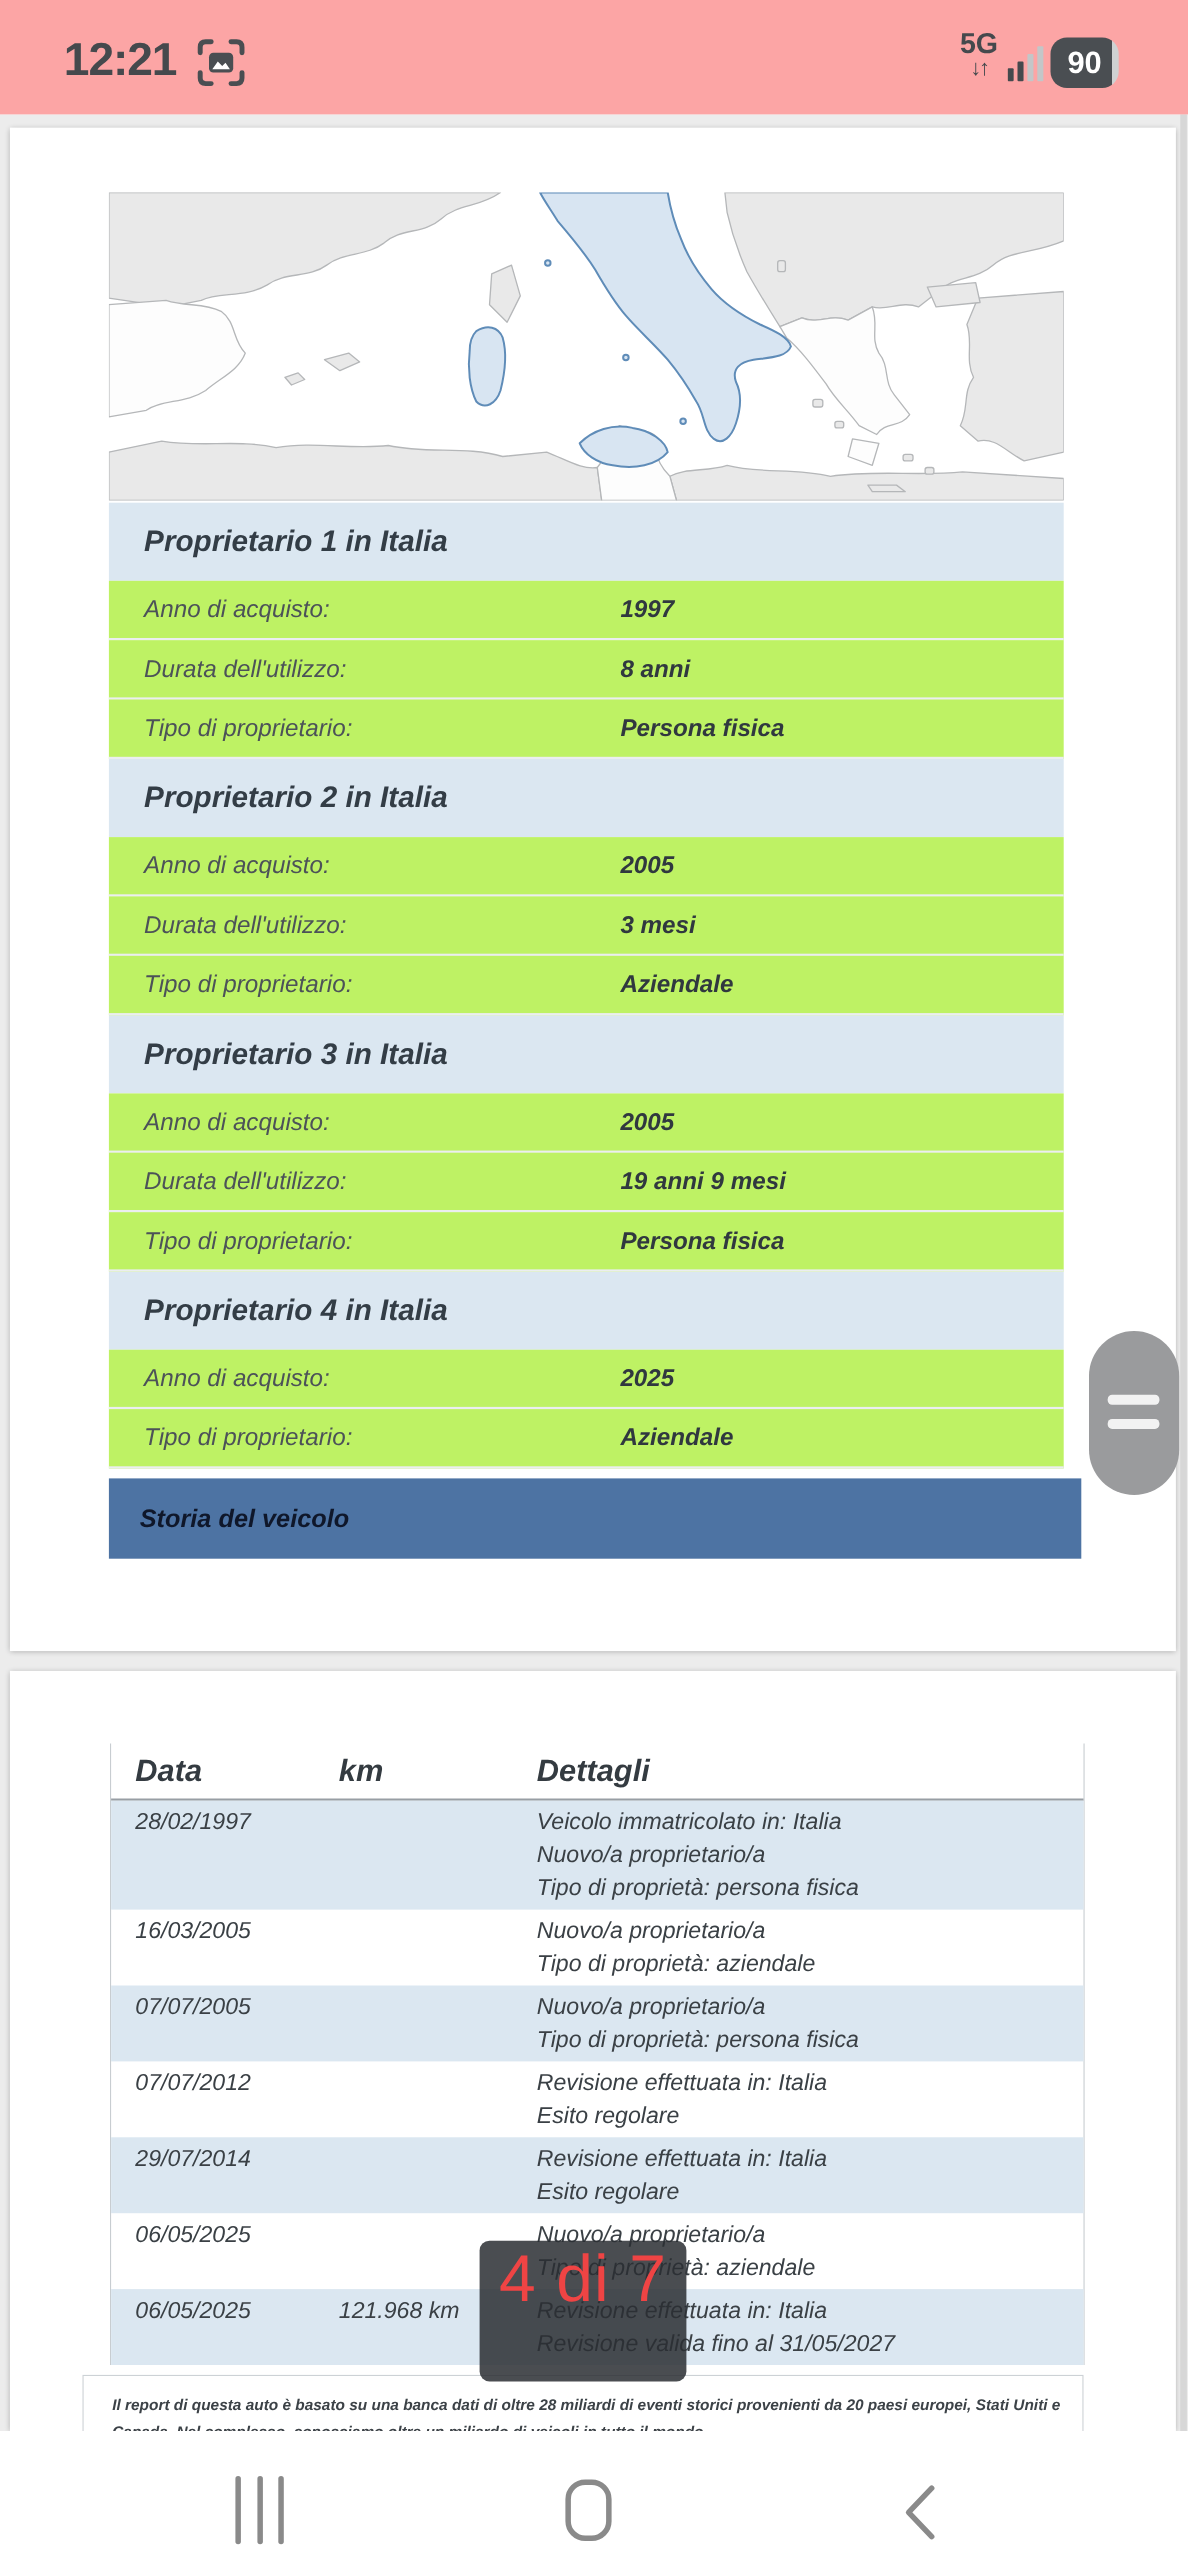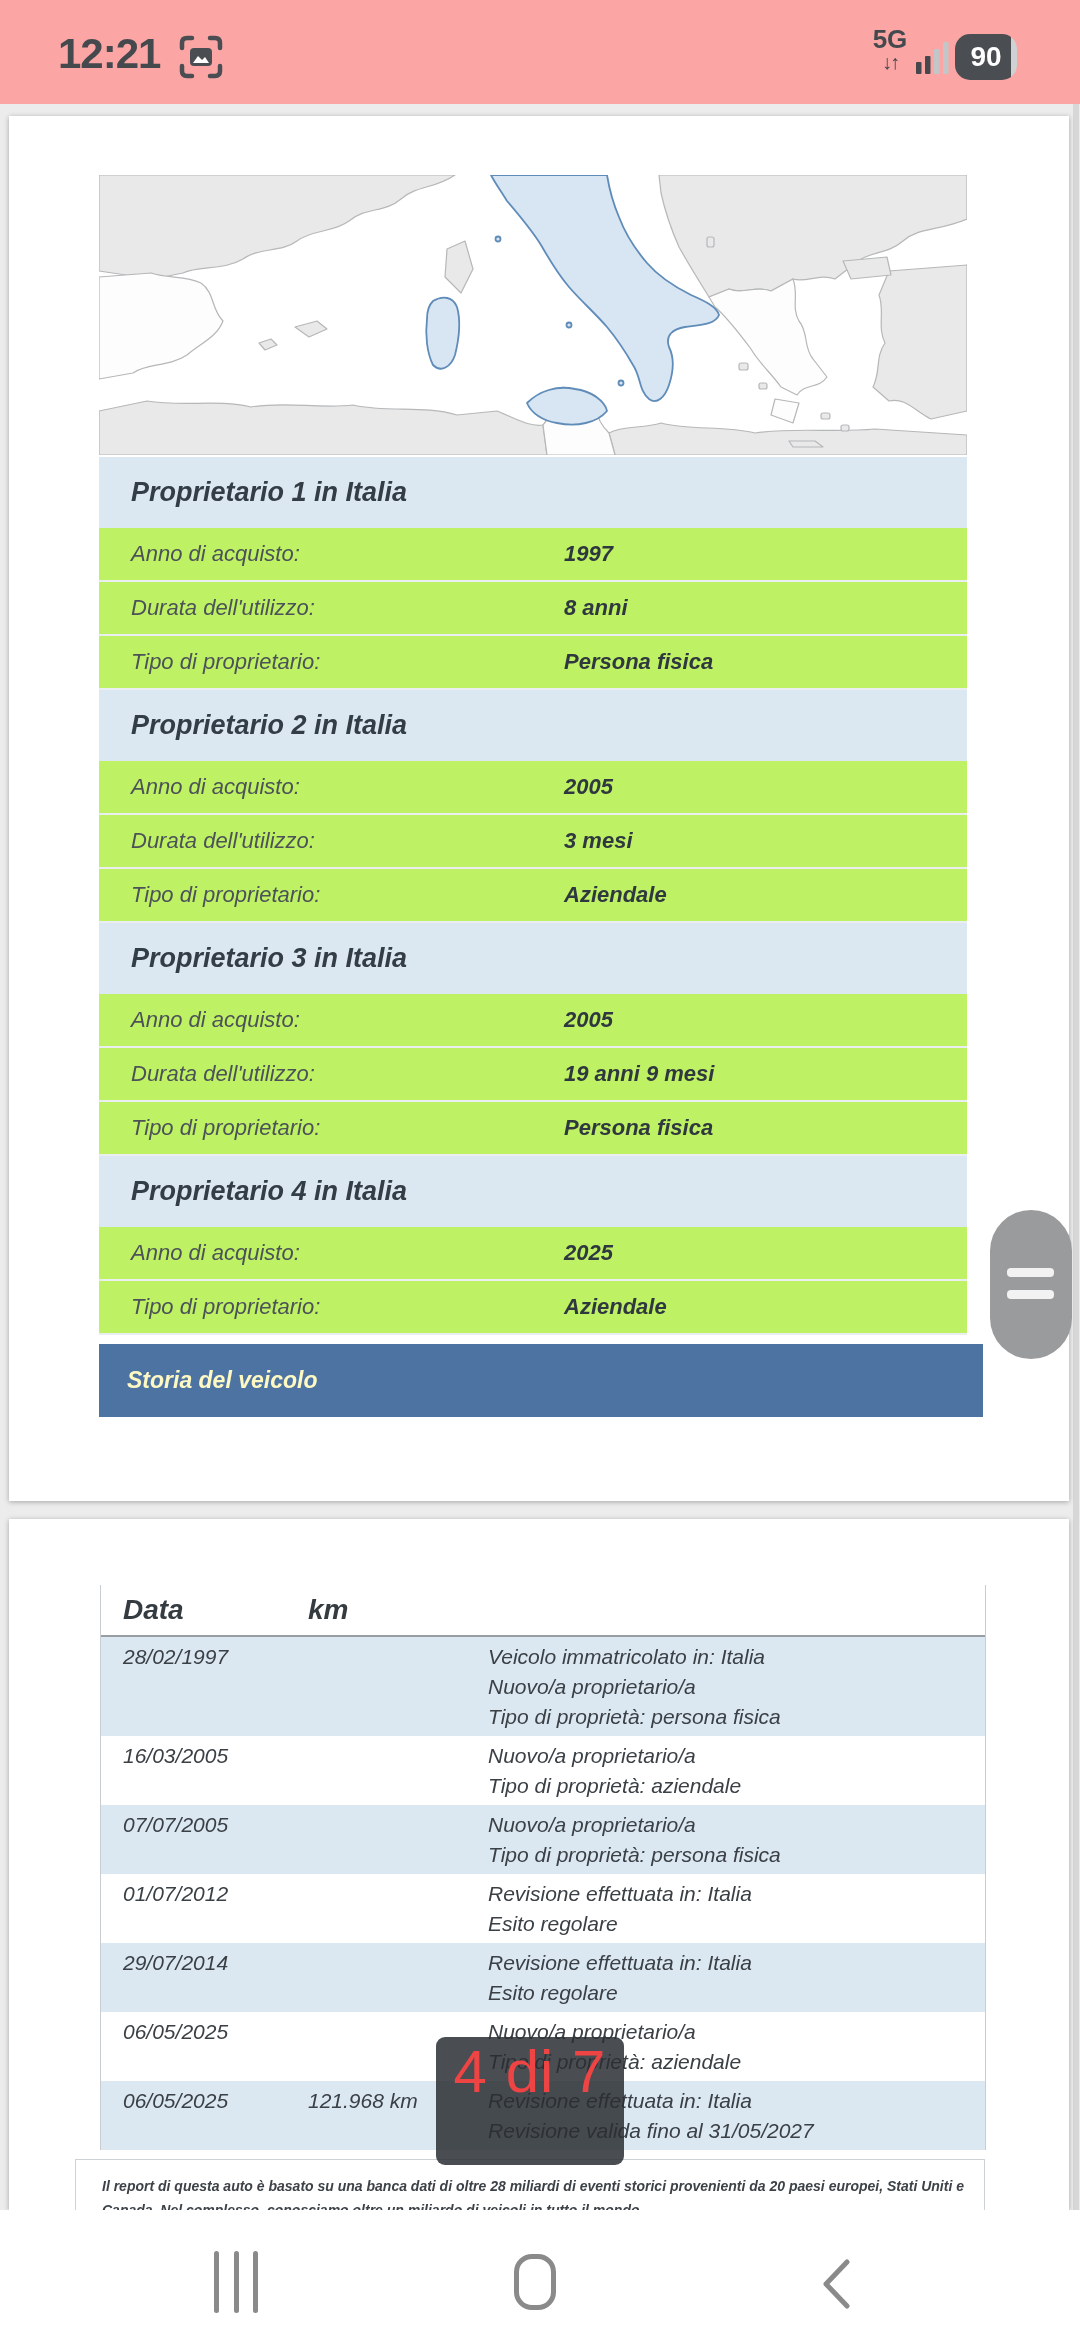--- a/index.html
+++ b/index.html
@@ -30,21 +30,21 @@
   .map{position:absolute;left:90px;top:59px;width:868px;height:280px;}
   .owner-sections{position:absolute;left:90px;top:341px;width:868px;}
   .sec-header{height:71px;background:#dbe7f1;display:flex;align-items:center;
     padding-left:32px;font-size:27px;font-weight:700;color:#333d46;box-sizing:border-box;}
   .sec-row{position:relative;height:54px;background:#bef264;border-bottom:2px solid #ebeef0;box-sizing:border-box;}
   .sec-row:first-of-type{border-top:2px solid #f1f3f4;}
   .sec-label{position:absolute;left:32px;top:50%;transform:translateY(-50%);font-size:22px;color:#4c5258;}
   .sec-value{position:absolute;left:465px;top:50%;transform:translateY(-50%);font-size:22px;font-weight:700;color:#30383f;}
   .storia-bar{position:absolute;left:90px;top:1228px;width:884px;height:73px;background:#4d73a3;
     display:flex;align-items:center;padding-left:28px;box-sizing:border-box;
-    color:#fef9c3;font-size:23px;font-weight:700;}
+    color:#0f172a;font-size:23px;font-weight:700;}
 
   
   .htable{position:absolute;left:91px;top:66px;width:886px;
     border-left:1px solid #c8cdd1;border-right:1px solid #c8cdd1;box-sizing:border-box;}
   .thead{display:grid;grid-template-columns:185px 180px 1fr;height:50px;align-items:center;
     border-bottom:2px solid #989ea4;font-size:28px;font-weight:700;color:#343b41;}
   .thead span{padding-left:22px;}
   .tr{display:grid;grid-template-columns:185px 180px 1fr;padding:5px 0 4px;}
   .tr.shaded{background:#dbe7f1;}
   .td{padding-left:22px;font-size:21px;color:#3a4045;line-height:30px;}
@@ -210,20 +210,21 @@
       <div class="storia-bar">
         <span>Storia del veicolo</span>
       </div>
     </div>
 
     <div class="page page5">
       <div class="htable">
         <div class="thead" id="history-head">
             <span>Data</span>
             <span>km</span>
+            <span>Dettagli</span>
           </div>
         <div id="history-body">
             <div class="tr shaded">
               <div class="td">28/02/1997</div>
               <div class="td"></div>
               <div class="td">
                 <div class="line">Veicolo immatricolato in: Italia</div>
                 <div class="line">Nuovo/a proprietario/a</div>
                 <div class="line">Tipo di proprietà: persona fisica</div>
               </div>
@@ -238,21 +239,21 @@
             </div>
             <div class="tr shaded">
               <div class="td">07/07/2005</div>
               <div class="td"></div>
               <div class="td">
                 <div class="line">Nuovo/a proprietario/a</div>
                 <div class="line">Tipo di proprietà: persona fisica</div>
               </div>
             </div>
             <div class="tr">
-              <div class="td">01/07/2012</div>
+              <div class="td">07/07/2012</div>
               <div class="td"></div>
               <div class="td">
                 <div class="line">Revisione effettuata in: Italia</div>
                 <div class="line">Esito regolare</div>
               </div>
             </div>
             <div class="tr shaded">
               <div class="td">29/07/2014</div>
               <div class="td"></div>
               <div class="td">

